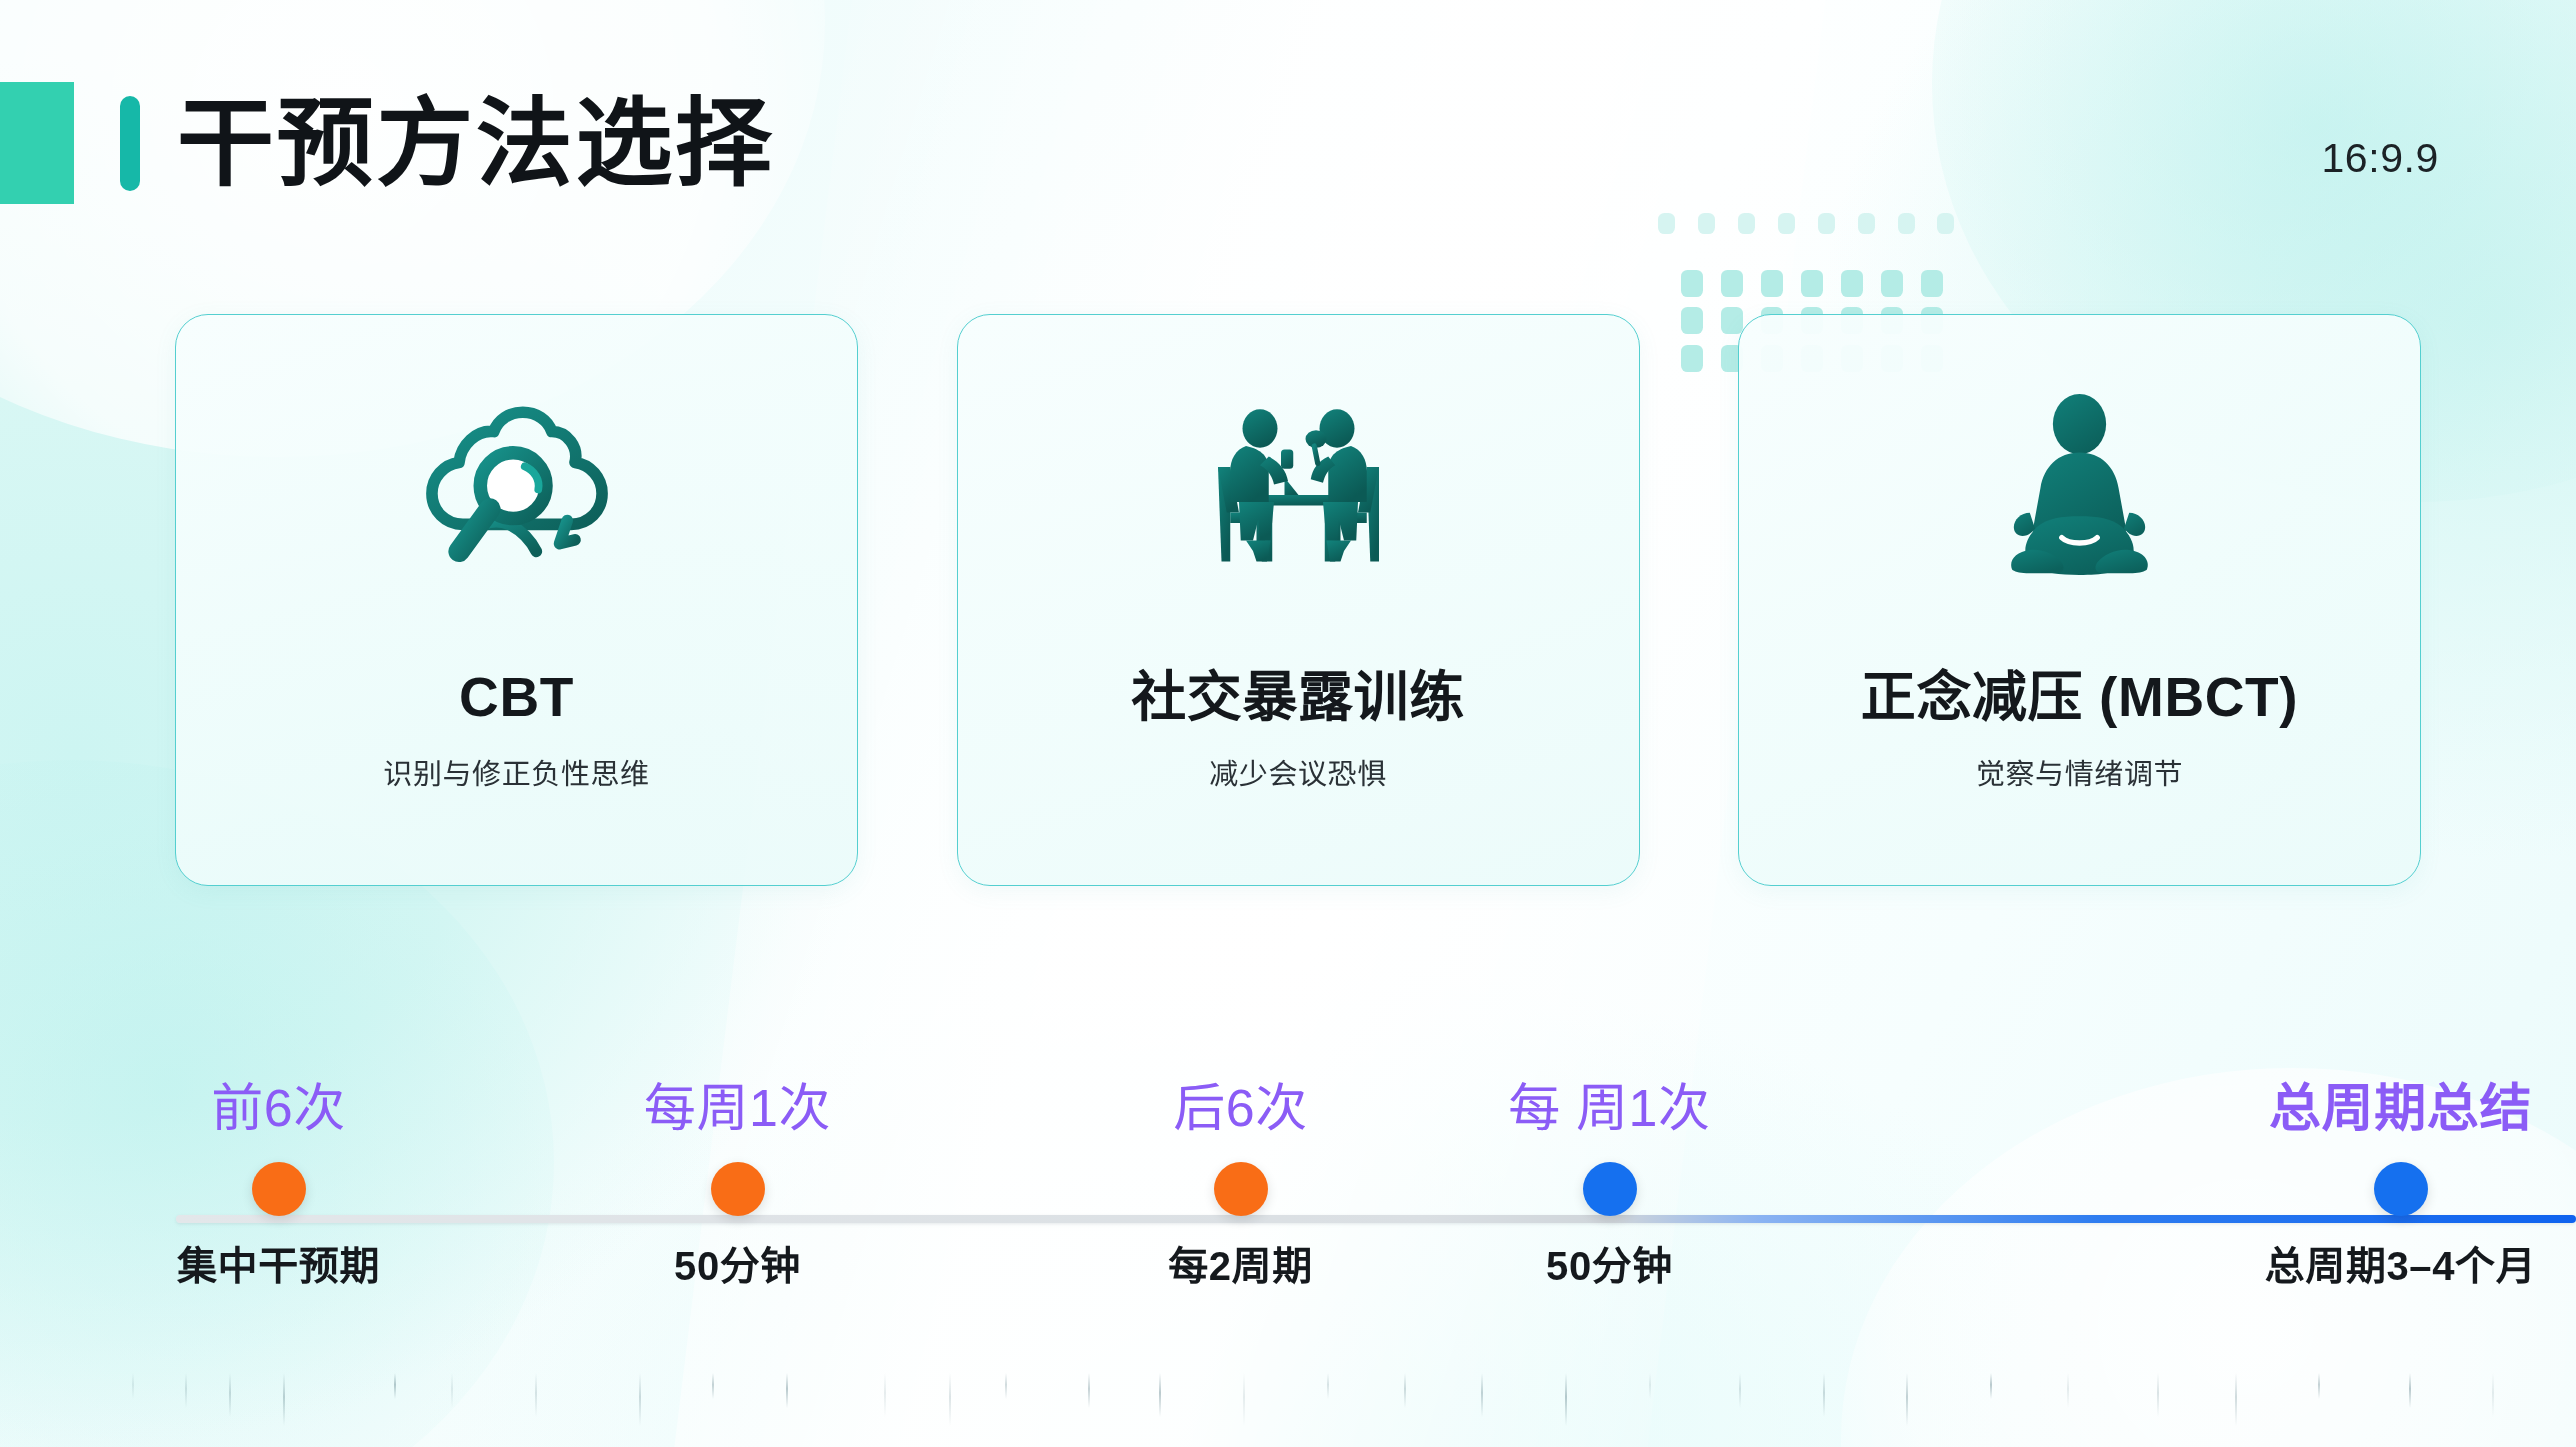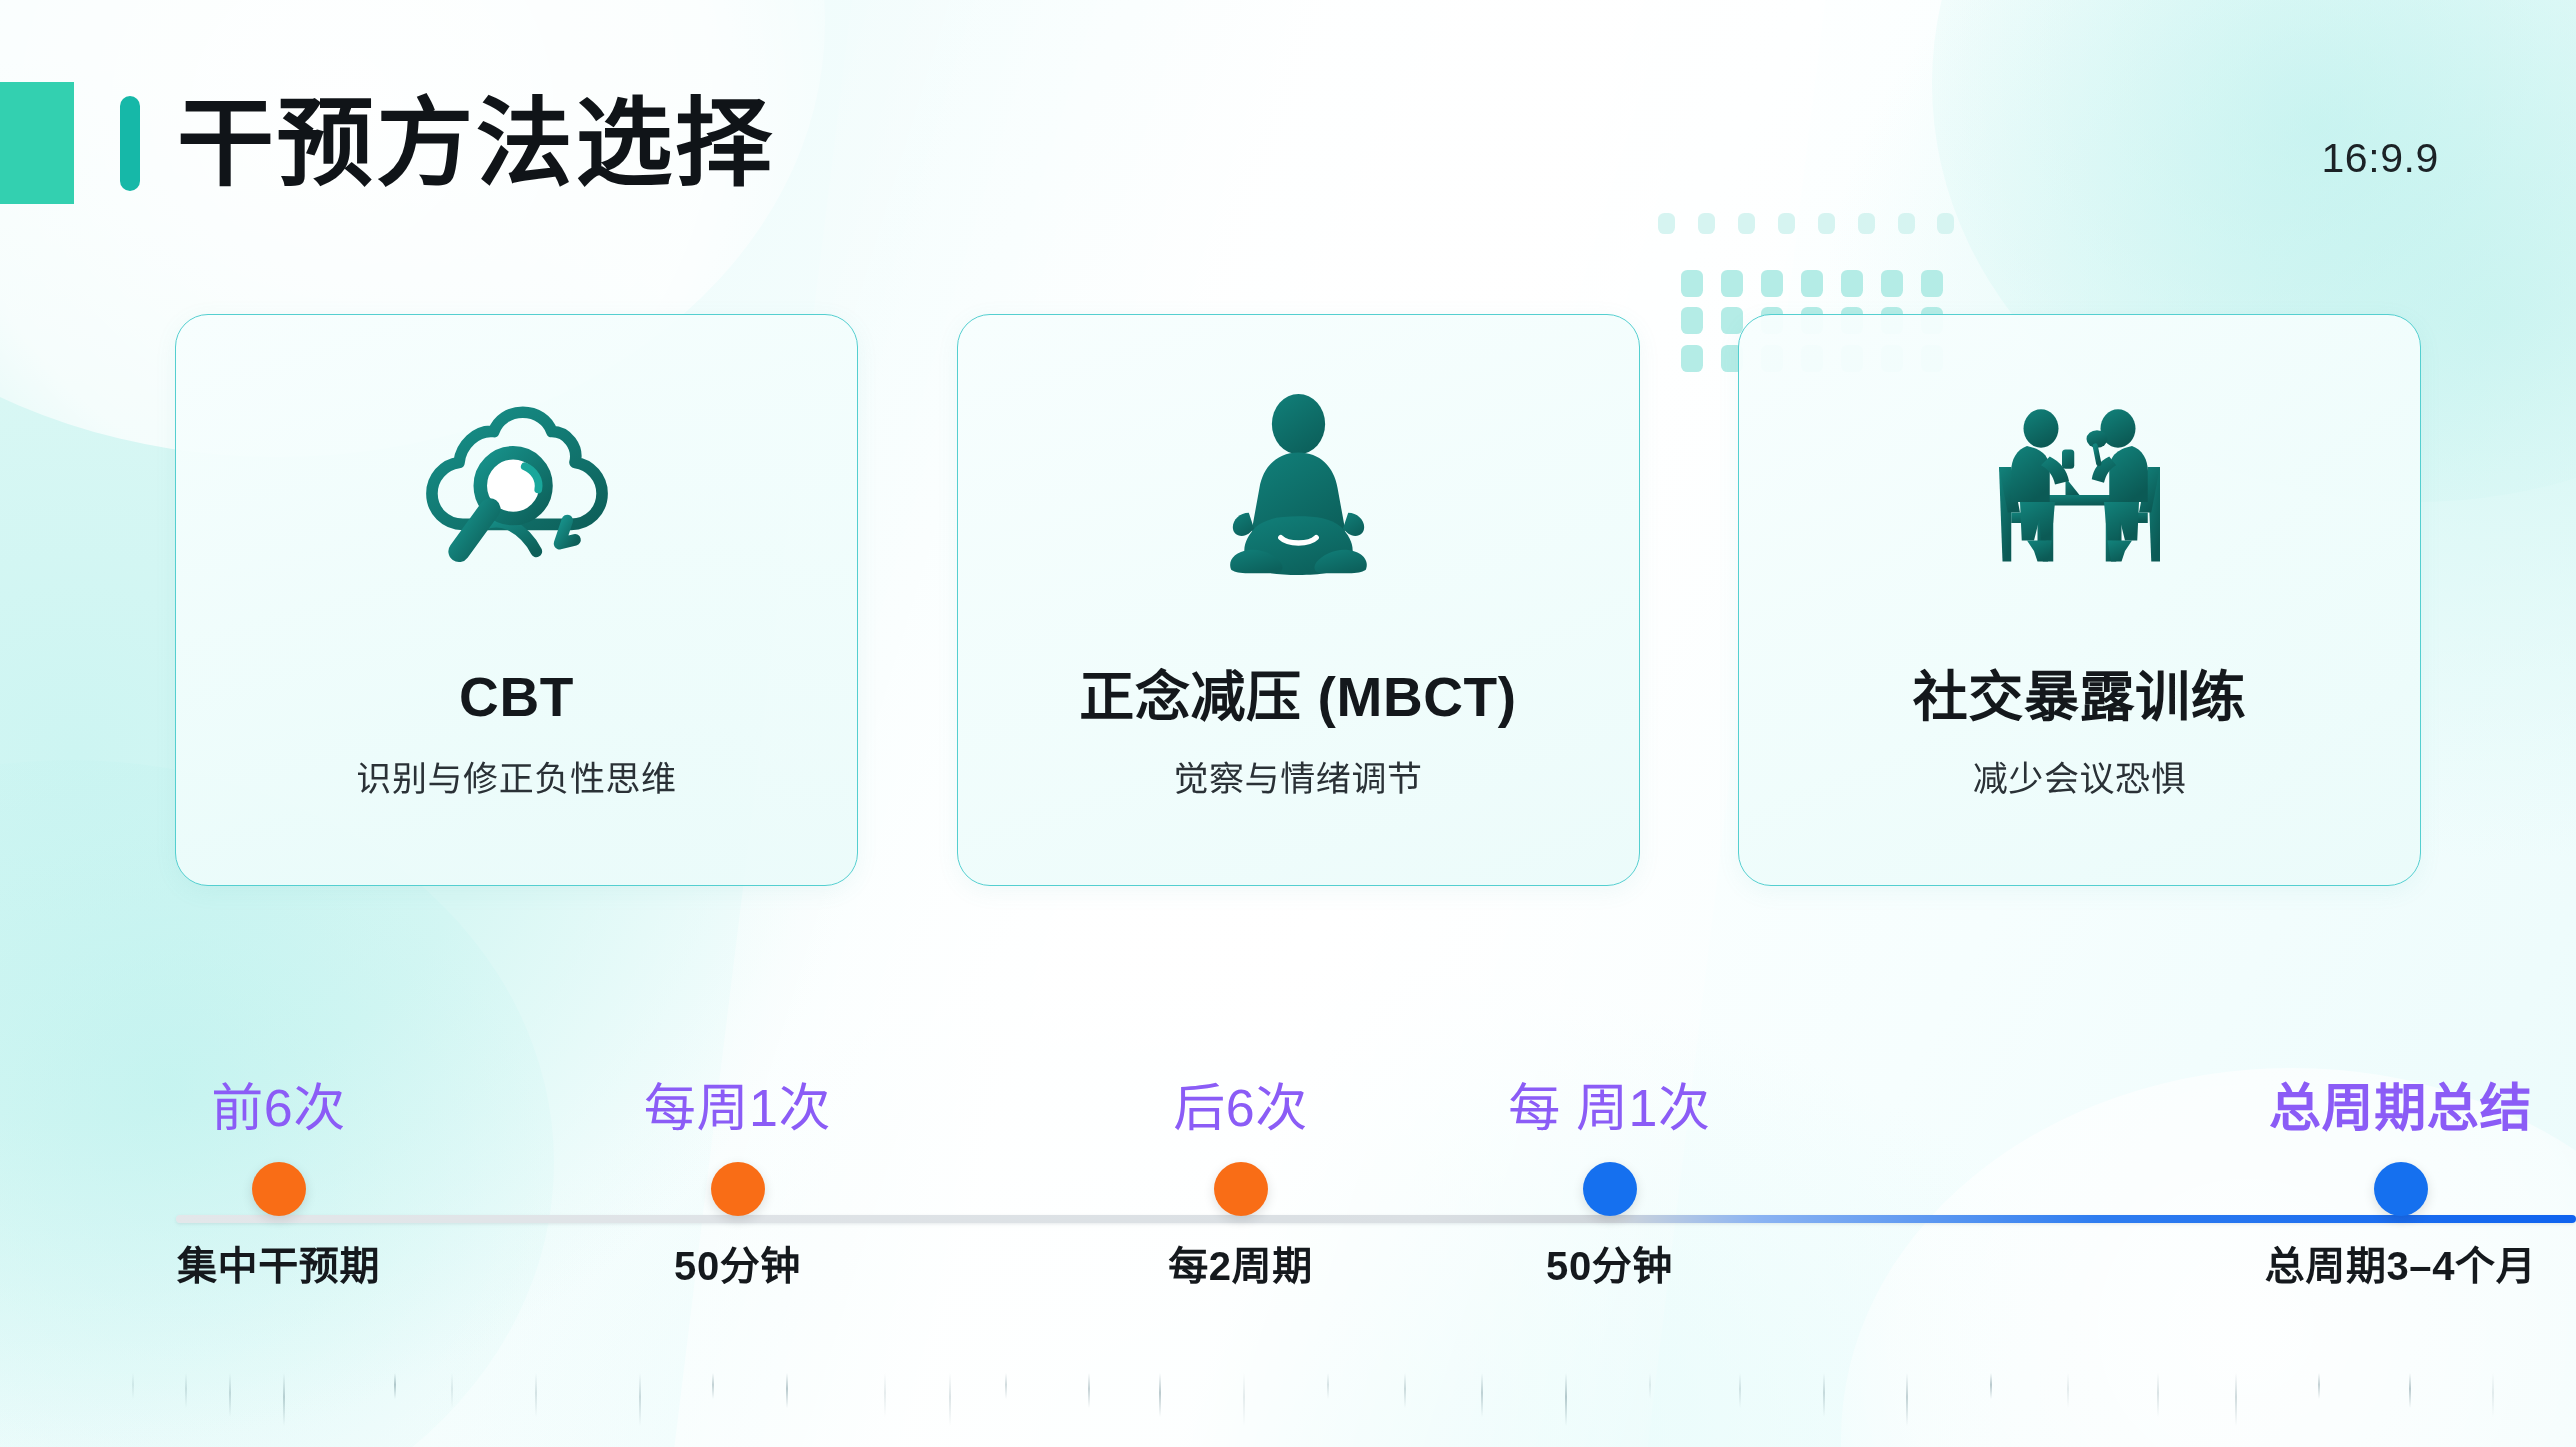--- a/index.html
+++ b/index.html
@@ -161,21 +161,21 @@
     font-size: 55px;
     font-weight: 700;
     color: #14181c;
     letter-spacing: 0.6px;
     line-height: 1.1;
     text-align: center;
     white-space: nowrap;
   }
   .card-sub {
     margin-top: 22px;
-    font-size: 35px;
+    font-size: 29px;
     font-weight: 400;
     color: #2a3136;
     letter-spacing: 0.6px;
     text-align: center;
     white-space: nowrap;
   }
 
   
   .section-title {
     position: absolute;
@@ -348,87 +348,87 @@
           <path d="M64 42c5 2 8 7 7 12" stroke="#19a79b" stroke-width="4" stroke-linecap="round" fill="none"></path>
           <path d="M46 64L30 86" stroke="url(#tealg1)" stroke-width="11" stroke-linecap="round"></path>
         </svg>
       </div>
       <div class="card-title">CBT</div>
       <div class="card-sub">识别与修正负性思维</div>
     </div>
 
     <div class="card">
       <div class="card-icon">
+        <svg width="245" height="213" viewBox="0 0 140 120" fill="none">
+          <defs>
+            <linearGradient id="tealg3" x1="0" y1="0" x2="0.5" y2="1">
+              <stop offset="0%" stop-color="#12837c"></stop>
+              <stop offset="100%" stop-color="#0b5a55"></stop>
+            </linearGradient>
+          </defs>
+
+          <path d="M24 46h7v54h-5z" fill="url(#tealg3)"></path>
+          <path d="M24 46h7l5 26h-7z" fill="url(#tealg3)"></path>
+          <path d="M31 72h24v6H31z" fill="url(#tealg3)"></path>
+          <path d="M49 78h6v22h-6z" fill="url(#tealg3)"></path>
+
+          <path d="M109 46h7v54h-5z" fill="url(#tealg3)"></path>
+          <path d="M109 46h7l-5 26h-7z" fill="url(#tealg3)"></path>
+          <path d="M85 72h24v6H85z" fill="url(#tealg3)"></path>
+          <path d="M85 78h6v22h-6z" fill="url(#tealg3)"></path>
+
+          <rect x="40" y="62" width="60" height="6" rx="2" fill="url(#tealg3)"></rect>
+          <rect x="46" y="68" width="5" height="22" fill="url(#tealg3)"></rect>
+          <rect x="89" y="68" width="5" height="22" fill="url(#tealg3)"></rect>
+
+          <path d="M62 52l8 10h-8z" fill="url(#tealg3)"></path>
+
+          <ellipse cx="48" cy="24" rx="10" ry="11" fill="url(#tealg3)"></ellipse>
+          <path d="M40 34c-6 2-9 8-9 14v18h22V48c0-8-4-12-13-14z" fill="url(#tealg3)"></path>
+          <path d="M53 40c6 3 10 8 11 14l-8 2c-1-5-4-9-8-11z" fill="url(#tealg3)"></path>
+          <path d="M36 66h20l-2 22h-6l-1-12-3 12h-7z" fill="url(#tealg3)"></path>
+          <path d="M40 88h14l-2 12h-6l-2-6z" fill="url(#tealg3)"></path>
+
+          <ellipse cx="92" cy="24" rx="10" ry="11" fill="url(#tealg3)"></ellipse>
+          <path d="M100 34c6 2 9 8 9 14v18H87V48c0-8 4-12 13-14z" fill="url(#tealg3)"></path>
+          <path d="M87 40c-6 3-9 7-10 13l7 2c1-4 3-8 7-10z" fill="url(#tealg3)"></path>
+          <path d="M104 66H84l2 22h6l1-12 3 12h7z" fill="url(#tealg3)"></path>
+          <path d="M100 88H86l2 12h6l2-6z" fill="url(#tealg3)"></path>
+
+          <ellipse cx="80" cy="30" rx="6" ry="5" fill="url(#tealg3)"></ellipse>
+          <path d="M79 34l2 10" stroke="url(#tealg3)" stroke-width="3" stroke-linecap="round"></path>
+
+          <rect x="60" y="36" width="7" height="11" rx="2" fill="url(#tealg3)"></rect>
+        </svg>
+      </div>
+      <div class="card-title">社交暴露训练</div>
+      <div class="card-sub">减少会议恐惧</div>
+    </div>
+
+    <div class="card">
+      <div class="card-icon">
         <svg width="213" height="213" viewBox="0 0 120 120" fill="none">
           <defs>
             <linearGradient id="tealg2" x1="0" y1="0" x2="0.6" y2="1">
               <stop offset="0%" stop-color="#11807a"></stop>
               <stop offset="100%" stop-color="#0c615c"></stop>
             </linearGradient>
           </defs>
           <ellipse cx="60" cy="22" rx="15" ry="17" fill="url(#tealg2)"></ellipse>
           <path d="M60 38c-12 0-20 8-22 20l-4 22c-1 6 3 10 8 10h36c5 0 9-4 8-10l-4-22c-2-12-10-20-22-20z" fill="url(#tealg2)"></path>
           <path d="M32 72c-5 0-9 4-9 8 0 3 2 5 5 5 3 0 5-2 7-4" fill="url(#tealg2)"></path>
           <path d="M88 72c5 0 9 4 9 8 0 3-2 5-5 5-3 0-5-2-7-4" fill="url(#tealg2)"></path>
           <path d="M36 80c-6 6-9 14-4 20 5 6 16 7 28 7s23-1 28-7c5-6 2-14-4-20-6-5-14-6-24-6s-18 1-24 6z" fill="url(#tealg2)"></path>
           <path d="M22 104c-2-5 2-10 10-11 6-1 14 2 18 7 2 3 1 6-3 6H30c-4 0-7-1-8-2z" fill="url(#tealg2)"></path>
           <path d="M98 104c2-5-2-10-10-11-6-1-14 2-18 7-2 3-1 6 3 6h17c4 0 7-1 8-2z" fill="url(#tealg2)"></path>
           <path d="M50 86c4 4 16 4 20 0" stroke="#ffffff" stroke-width="3" stroke-linecap="round" fill="none"></path>
         </svg>
       </div>
       <div class="card-title">正念减压 (MBCT)</div>
       <div class="card-sub">觉察与情绪调节</div>
-    </div>
-
-    <div class="card">
-      <div class="card-icon">
-        <svg width="245" height="213" viewBox="0 0 140 120" fill="none">
-          <defs>
-            <linearGradient id="tealg3" x1="0" y1="0" x2="0.5" y2="1">
-              <stop offset="0%" stop-color="#12837c"></stop>
-              <stop offset="100%" stop-color="#0b5a55"></stop>
-            </linearGradient>
-          </defs>
-
-          <path d="M24 46h7v54h-5z" fill="url(#tealg3)"></path>
-          <path d="M24 46h7l5 26h-7z" fill="url(#tealg3)"></path>
-          <path d="M31 72h24v6H31z" fill="url(#tealg3)"></path>
-          <path d="M49 78h6v22h-6z" fill="url(#tealg3)"></path>
-
-          <path d="M109 46h7v54h-5z" fill="url(#tealg3)"></path>
-          <path d="M109 46h7l-5 26h-7z" fill="url(#tealg3)"></path>
-          <path d="M85 72h24v6H85z" fill="url(#tealg3)"></path>
-          <path d="M85 78h6v22h-6z" fill="url(#tealg3)"></path>
-
-          <rect x="40" y="62" width="60" height="6" rx="2" fill="url(#tealg3)"></rect>
-          <rect x="46" y="68" width="5" height="22" fill="url(#tealg3)"></rect>
-          <rect x="89" y="68" width="5" height="22" fill="url(#tealg3)"></rect>
-
-          <path d="M62 52l8 10h-8z" fill="url(#tealg3)"></path>
-
-          <ellipse cx="48" cy="24" rx="10" ry="11" fill="url(#tealg3)"></ellipse>
-          <path d="M40 34c-6 2-9 8-9 14v18h22V48c0-8-4-12-13-14z" fill="url(#tealg3)"></path>
-          <path d="M53 40c6 3 10 8 11 14l-8 2c-1-5-4-9-8-11z" fill="url(#tealg3)"></path>
-          <path d="M36 66h20l-2 22h-6l-1-12-3 12h-7z" fill="url(#tealg3)"></path>
-          <path d="M40 88h14l-2 12h-6l-2-6z" fill="url(#tealg3)"></path>
-
-          <ellipse cx="92" cy="24" rx="10" ry="11" fill="url(#tealg3)"></ellipse>
-          <path d="M100 34c6 2 9 8 9 14v18H87V48c0-8 4-12 13-14z" fill="url(#tealg3)"></path>
-          <path d="M87 40c-6 3-9 7-10 13l7 2c1-4 3-8 7-10z" fill="url(#tealg3)"></path>
-          <path d="M104 66H84l2 22h6l1-12 3 12h7z" fill="url(#tealg3)"></path>
-          <path d="M100 88H86l2 12h6l2-6z" fill="url(#tealg3)"></path>
-
-          <ellipse cx="80" cy="30" rx="6" ry="5" fill="url(#tealg3)"></ellipse>
-          <path d="M79 34l2 10" stroke="url(#tealg3)" stroke-width="3" stroke-linecap="round"></path>
-
-          <rect x="60" y="36" width="7" height="11" rx="2" fill="url(#tealg3)"></rect>
-        </svg>
-      </div>
-      <div class="card-title">社交暴露训练</div>
-      <div class="card-sub">减少会议恐惧</div>
     </div>
 
   </div>
 
 
   <div class="timeline">
     <div class="tl-rail"></div>
     <div id="tl-nodes">
         <div class="tl-node" style="left: 278px;">
           <div class="tl-top">前6次</div>

